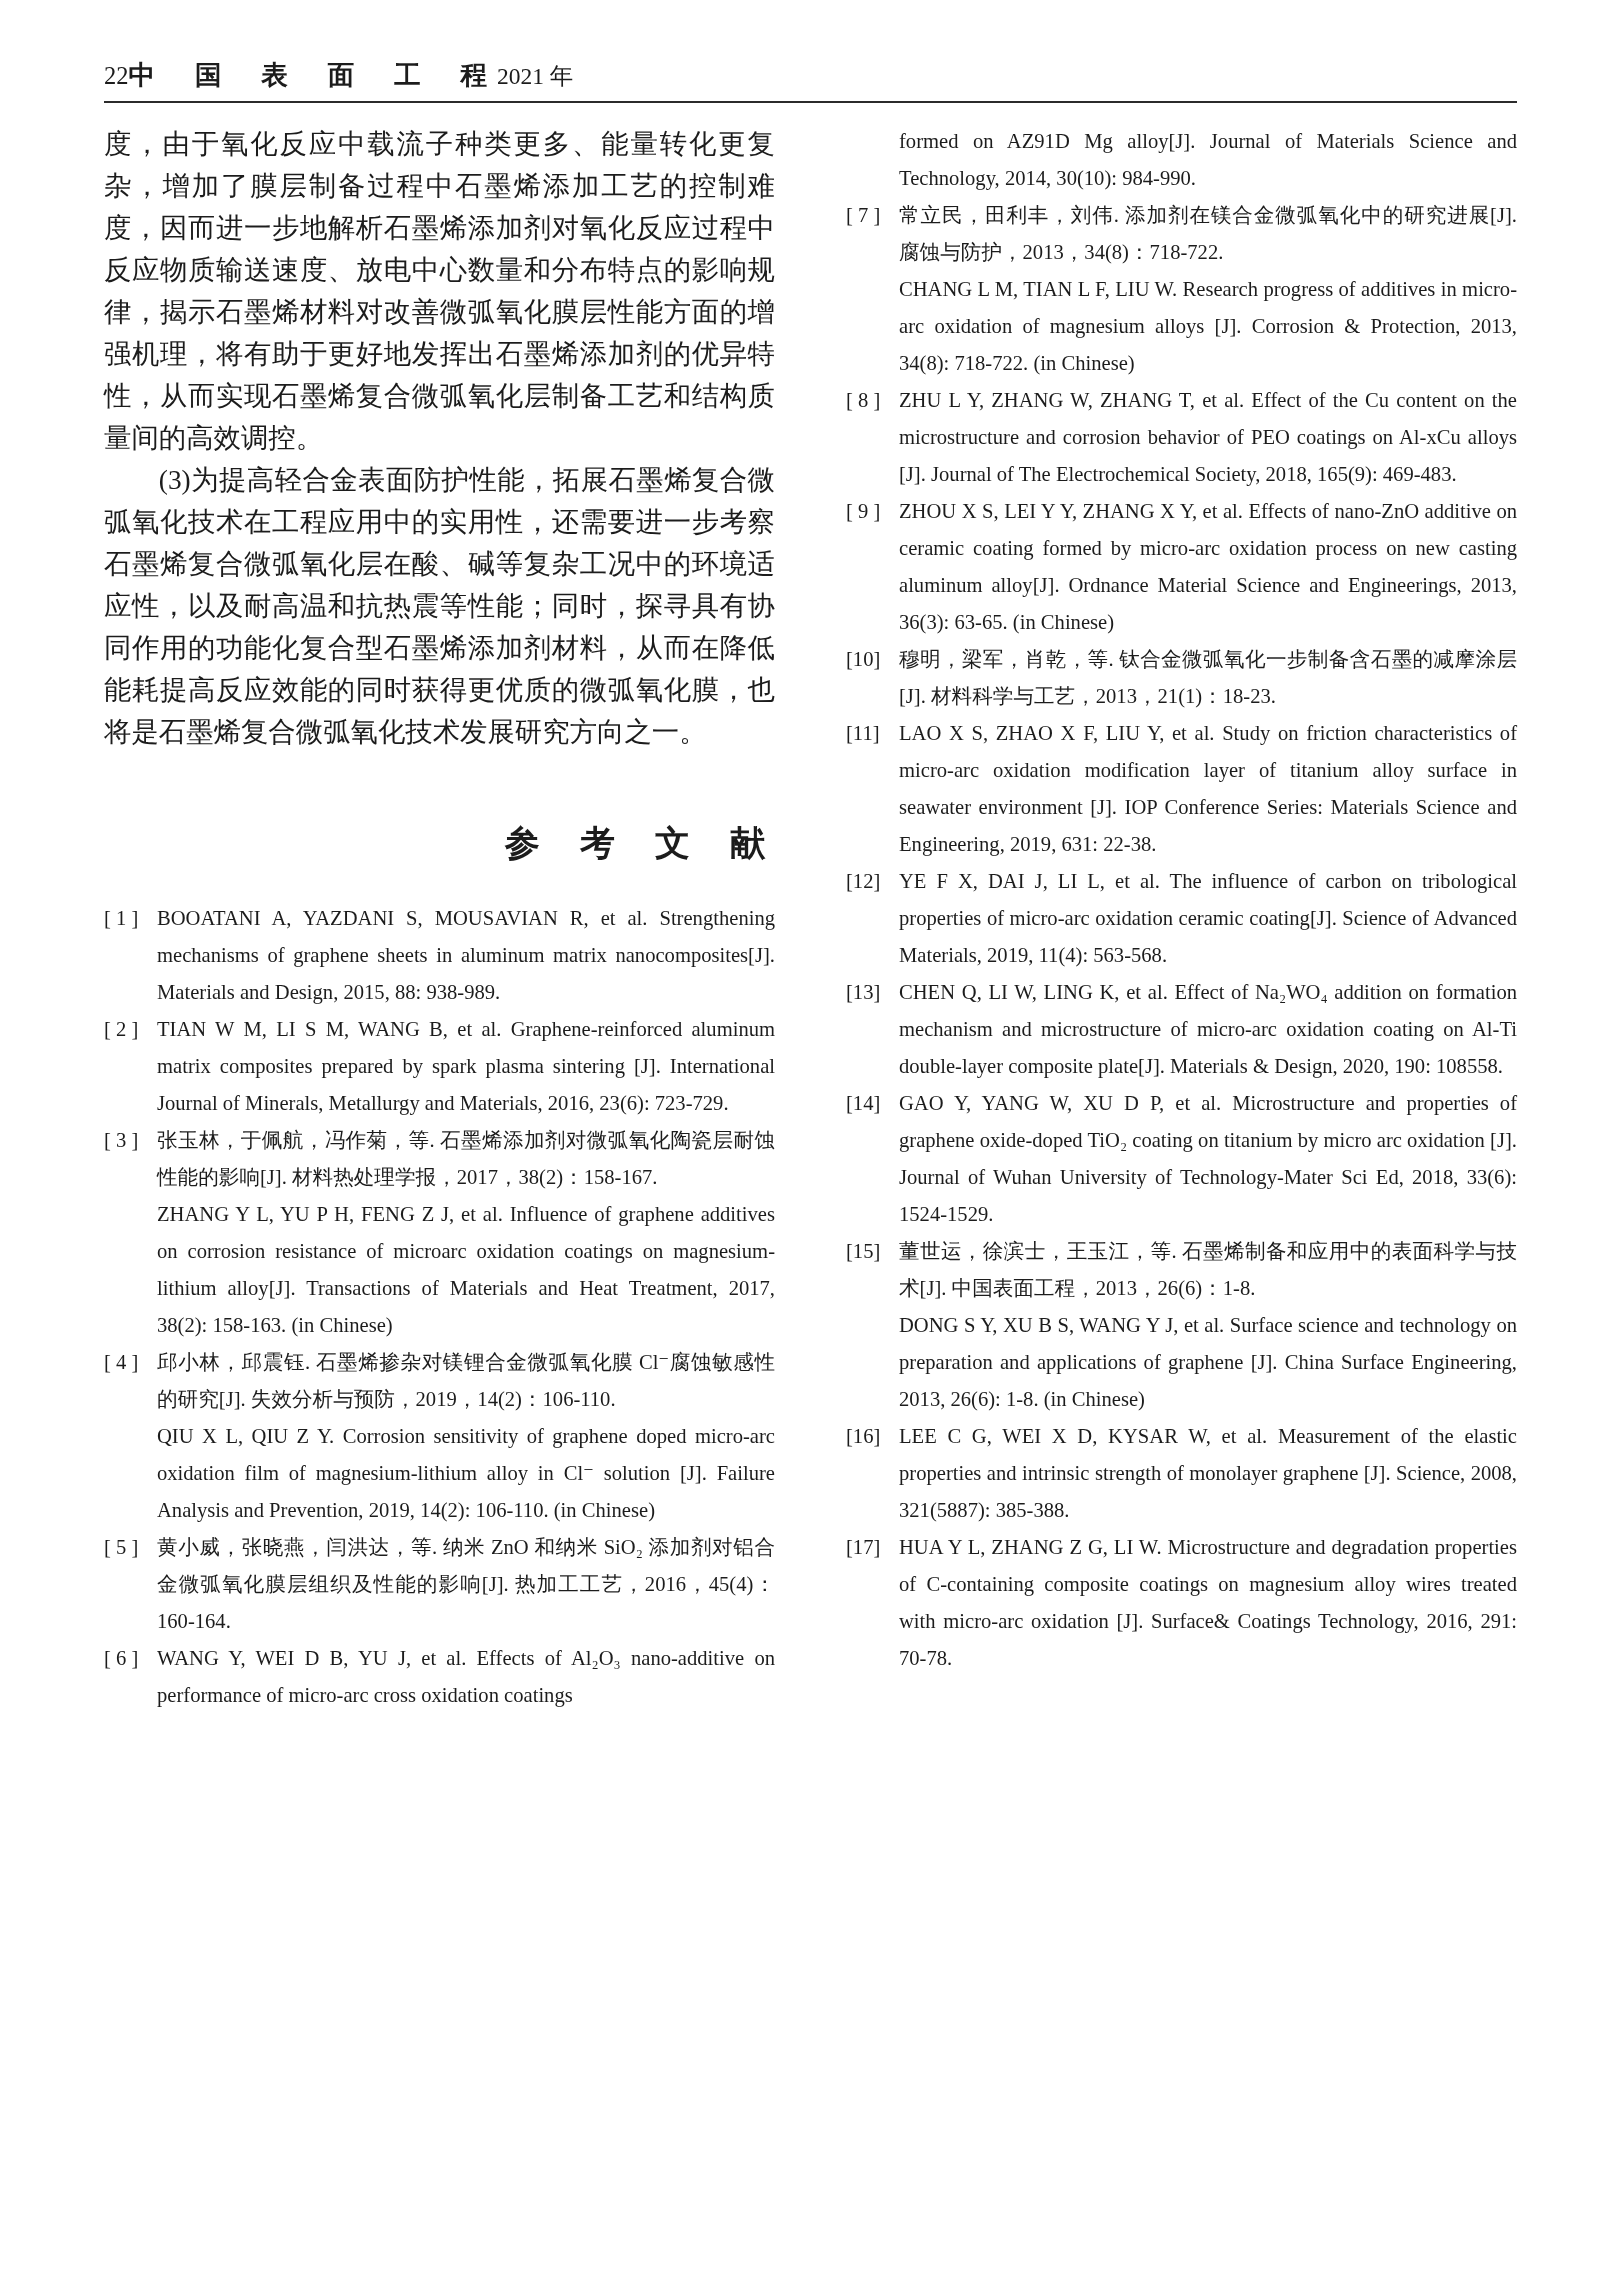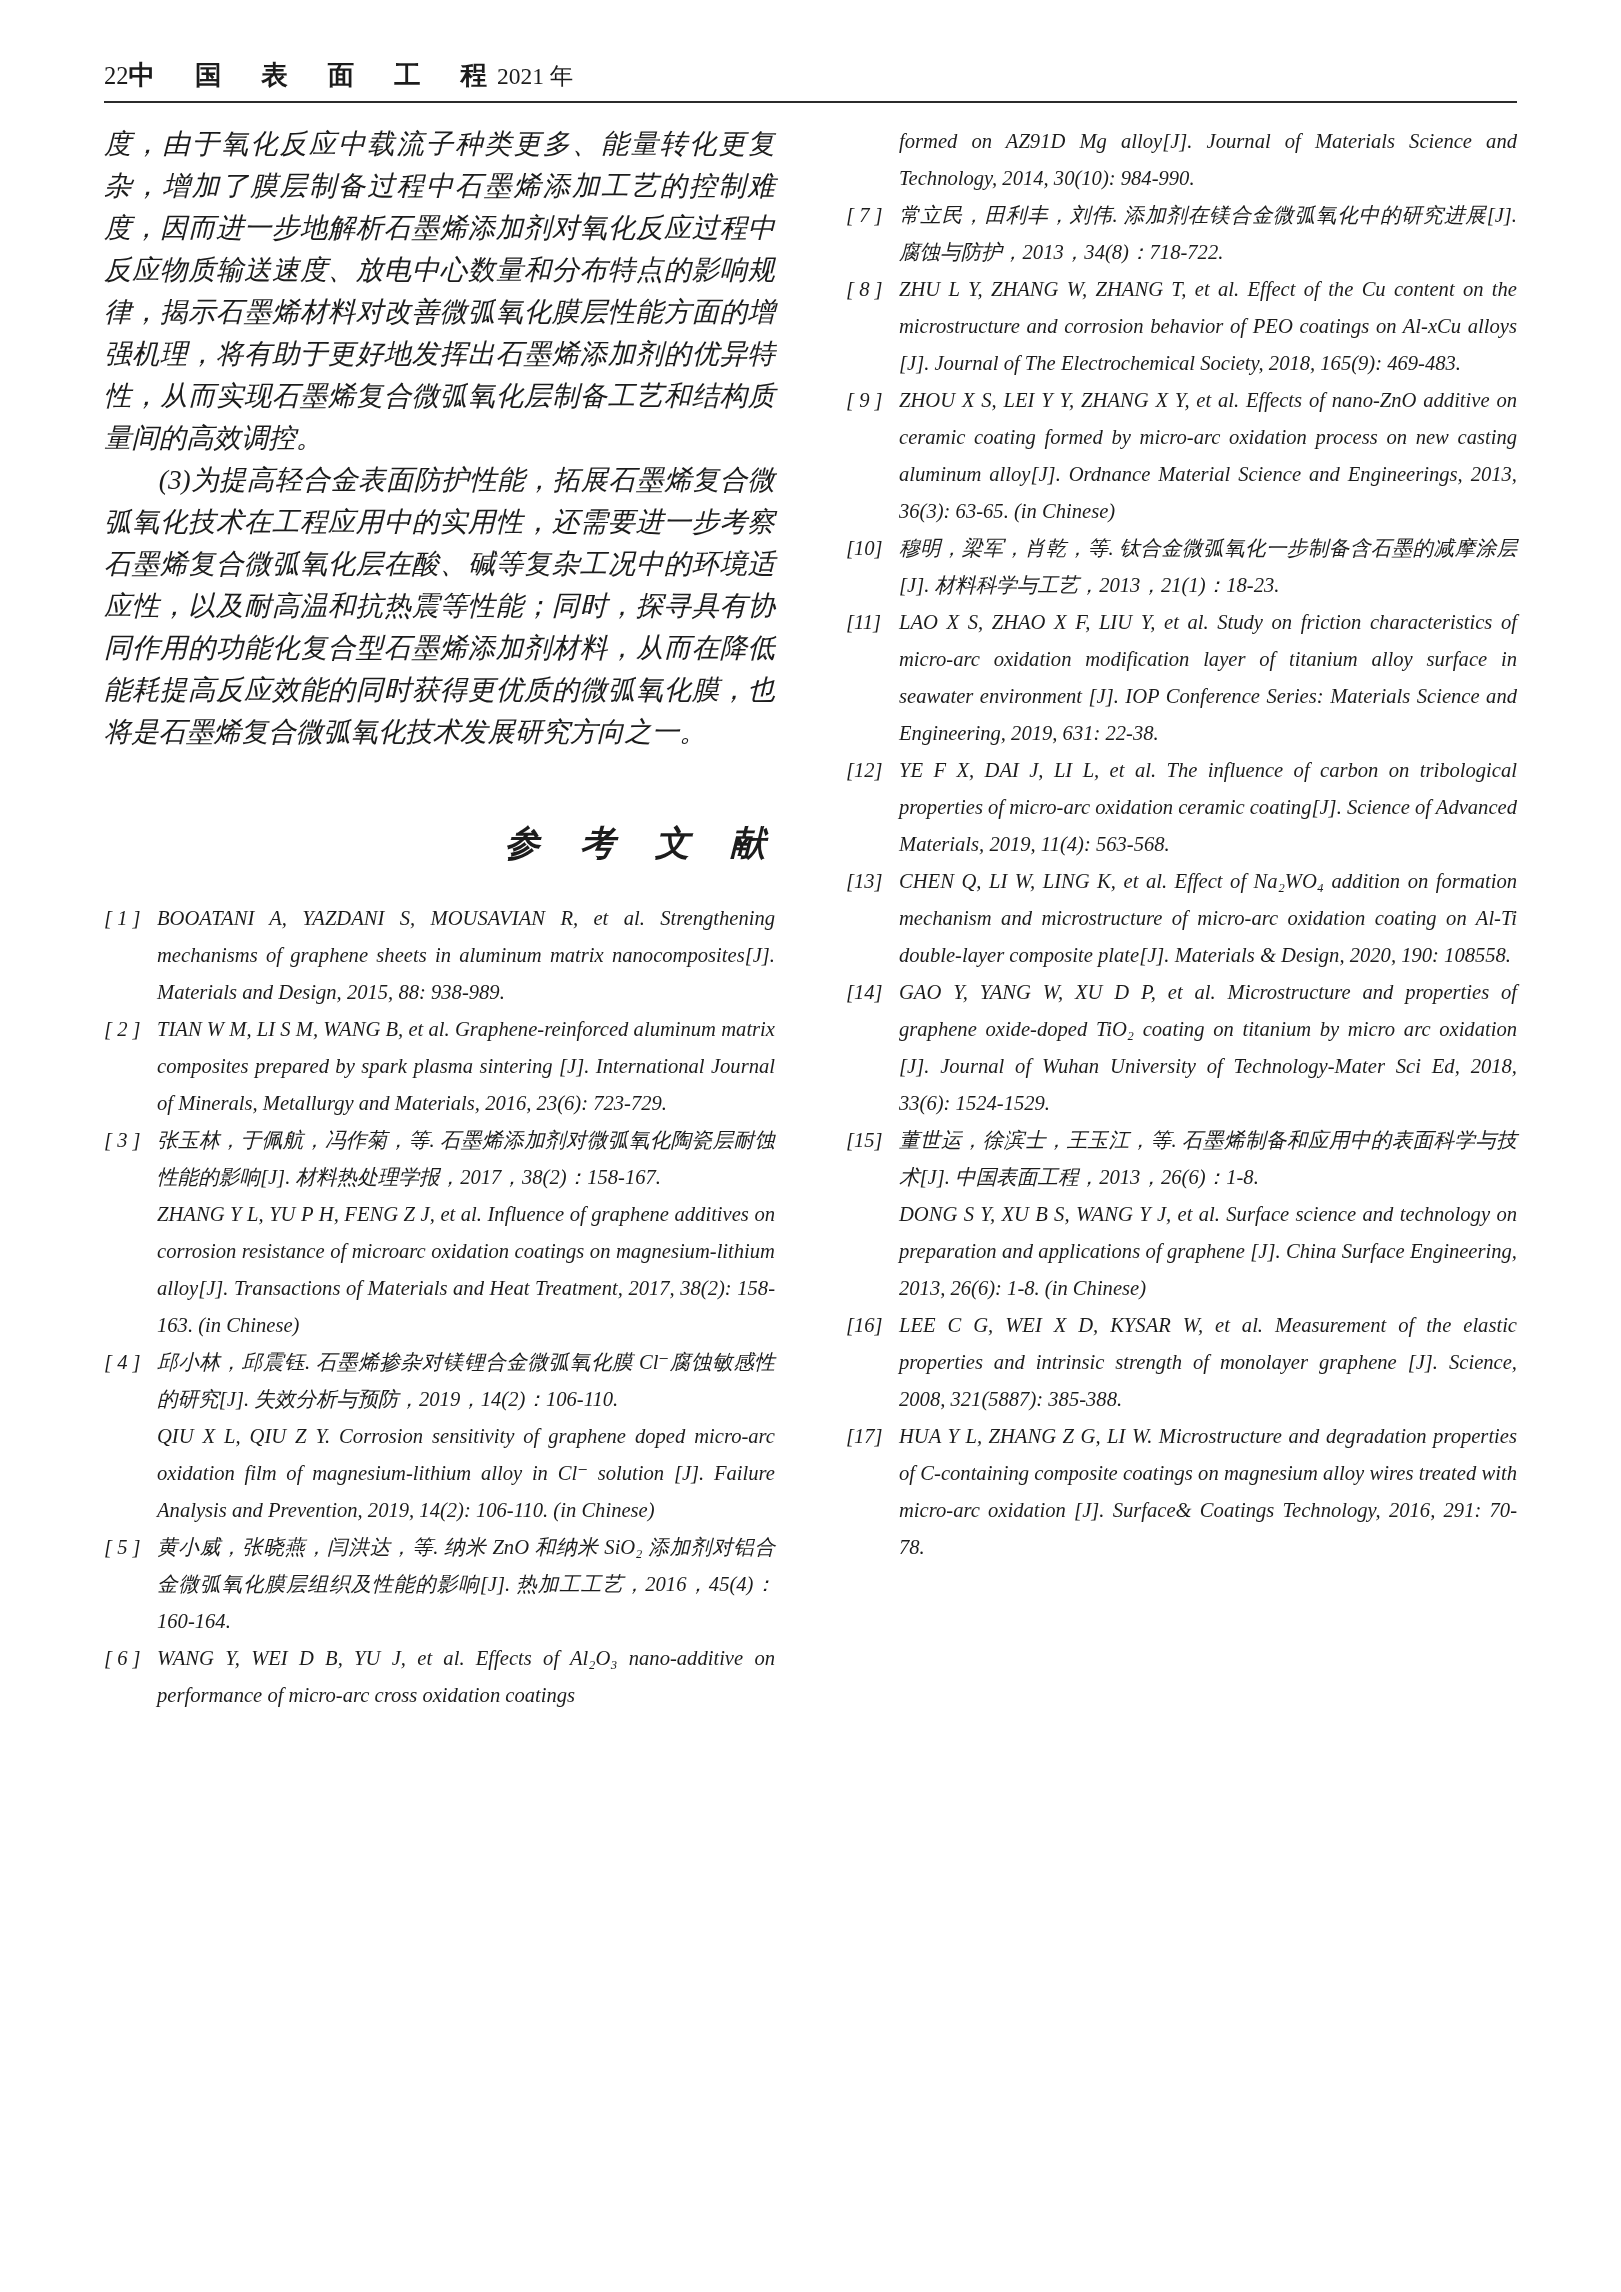--- a/index.html
+++ b/index.html
@@ -27,21 +27,21 @@
   .header-rule {
     position: absolute;
     top: 101px; left: 104px; width: 1413px;
     border-top: 2.5px solid #2b2b2b;
   }
   .content {
     position: absolute;
     top: 123px; left: 104px; width: 1413px;
     display: flex; gap: 71px;
   }
-  .column { width: 671px; font-style: italic; }
+  .column { width: 671px; }
   .body-para {
     font-size: 27.4px;
     line-height: 42px;
     text-align: justify;
   }
   .body-para.indent { text-indent: 2em; }
   .refs-heading {
     font-size: 35px; font-weight: bold;
     text-align: right;
     letter-spacing: 9.8px; word-spacing: 11.8px;
@@ -126,20 +126,21 @@
           <div class="ref-item">
             <span class="ref-label"></span>
             <div class="ref-body">
               <p class="ref-text">formed on AZ91D Mg alloy[J]. Journal of Materials Science and Technology, 2014, 30(10): 984-990.</p>
             </div>
           </div>
           <div class="ref-item">
             <span class="ref-label">[ 7 ]</span>
             <div class="ref-body">
               <p class="ref-text">常立民，田利丰，刘伟. 添加剂在镁合金微弧氧化中的研究进展[J]. 腐蚀与防护，2013，34(8)：718-722.</p>
+              <p class="ref-text">CHANG L M, TIAN L F, LIU W. Research progress of additives in micro-arc oxidation of magnesium alloys [J]. Corrosion &amp; Protection, 2013, 34(8): 718-722. (in Chinese)</p>
             </div>
           </div>
           <div class="ref-item">
             <span class="ref-label">[ 8 ]</span>
             <div class="ref-body">
               <p class="ref-text">ZHU L Y, ZHANG W, ZHANG T, et al. Effect of the Cu content on the microstructure and corrosion behavior of PEO coatings on Al-xCu alloys [J]. Journal of The Electrochemical Society, 2018, 165(9): 469-483.</p>
             </div>
           </div>
           <div class="ref-item">
             <span class="ref-label">[ 9 ]</span>

